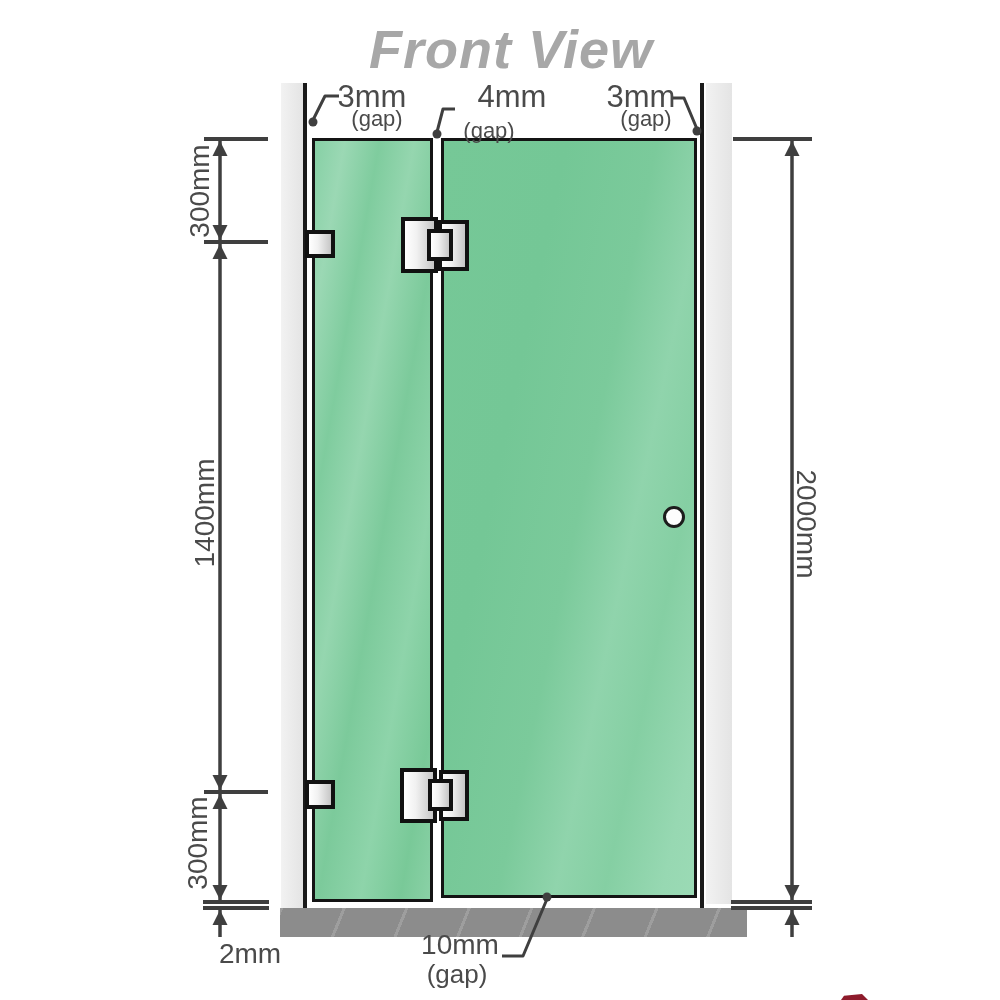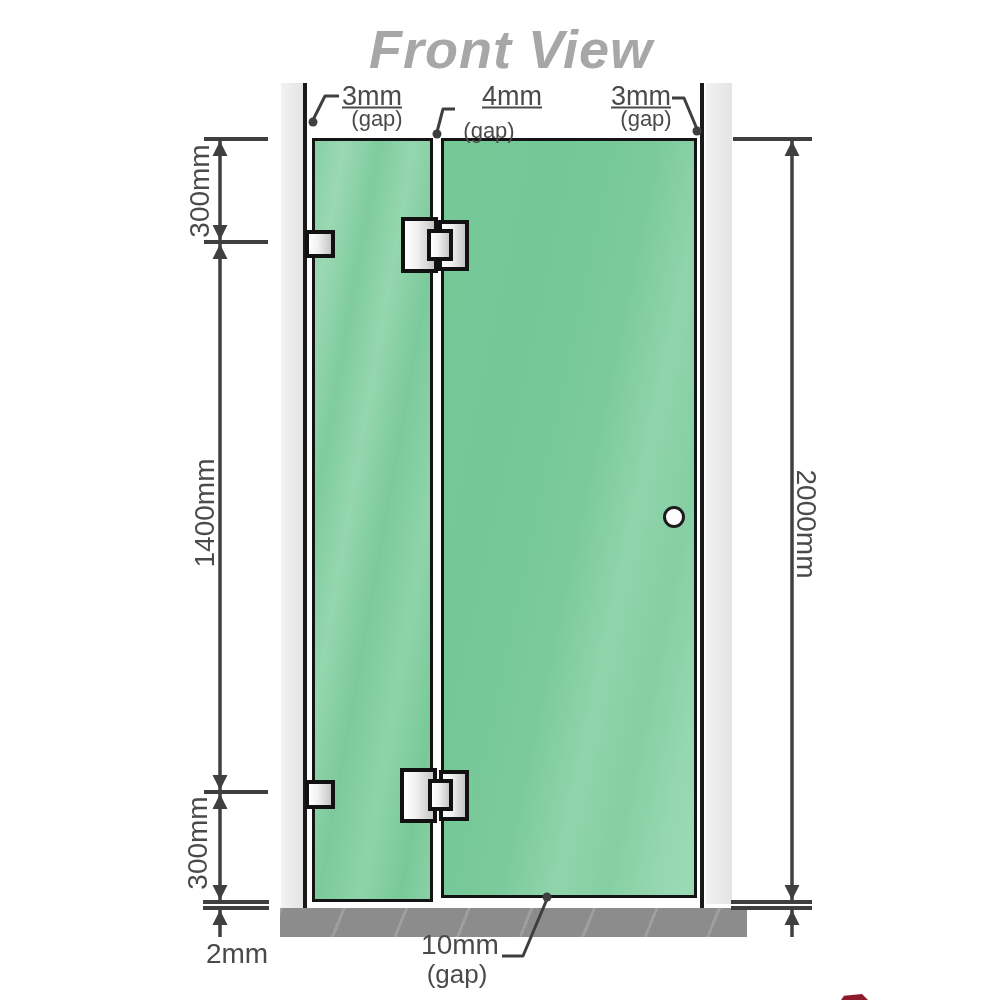--- a/index.html
+++ b/index.html
@@ -50,21 +50,21 @@
   .lbl{
     position:absolute;
     transform:translate(-50%,-50%);
     color:#4a4a4a;
     font-size:28px;
     white-space:nowrap;
     line-height:1;
   }
   .lbl.rot-l{transform:translate(-50%,-50%) rotate(-90deg);}
   .lbl.rot-r{transform:translate(-50%,-50%) rotate(90deg);}
-  .gap-val{font-size:27px;text-decoration:underline;}
+  .gap-val{font-size:31px;}
   .gap-sub{font-size:22px;}
   svg.overlay{position:absolute;left:0;top:0;pointer-events:none;}
   .corner-frag{
     background:#8e1b2c;
     clip-path:polygon(10% 100%, 100% 100%, 80% 0%, 20% 30%);
   }
 </style>
 </head>
 <body>
 
@@ -146,21 +146,21 @@
   <div class="lbl gap-val" style="left:488px;top:96px;margin-left:24px;">4mm</div>
   <div class="lbl gap-sub" style="left:489px;top:131px;">(gap)</div>
 
   <div class="lbl gap-val" style="left:641px;top:96px;">3mm</div>
   <div class="lbl gap-sub" style="left:646px;top:119px;">(gap)</div>
 
   <div class="lbl rot-l" style="left:200px;top:191px;">300mm</div>
   <div class="lbl rot-l" style="left:205px;top:513px;">1400mm</div>
   <div class="lbl rot-l" style="left:198px;top:843px;">300mm</div>
 
-  <div class="lbl" style="left:237px;top:954px;">2mm</div>
+  <div class="lbl" style="left:250px;top:954px;">2mm</div>
   <div class="lbl" style="left:460px;top:945px;">10mm</div>
   <div class="lbl gap-sub" style="left:457px;top:974px;font-size:26px;">(gap)</div>
 
   <div class="lbl rot-r" style="left:806px;top:524px;">2000mm</div>
 
   <div class="abs corner-frag" style="left:838px;top:994px;width:30px;height:6px;"></div>
 
 </div>
 
 </body></html>

